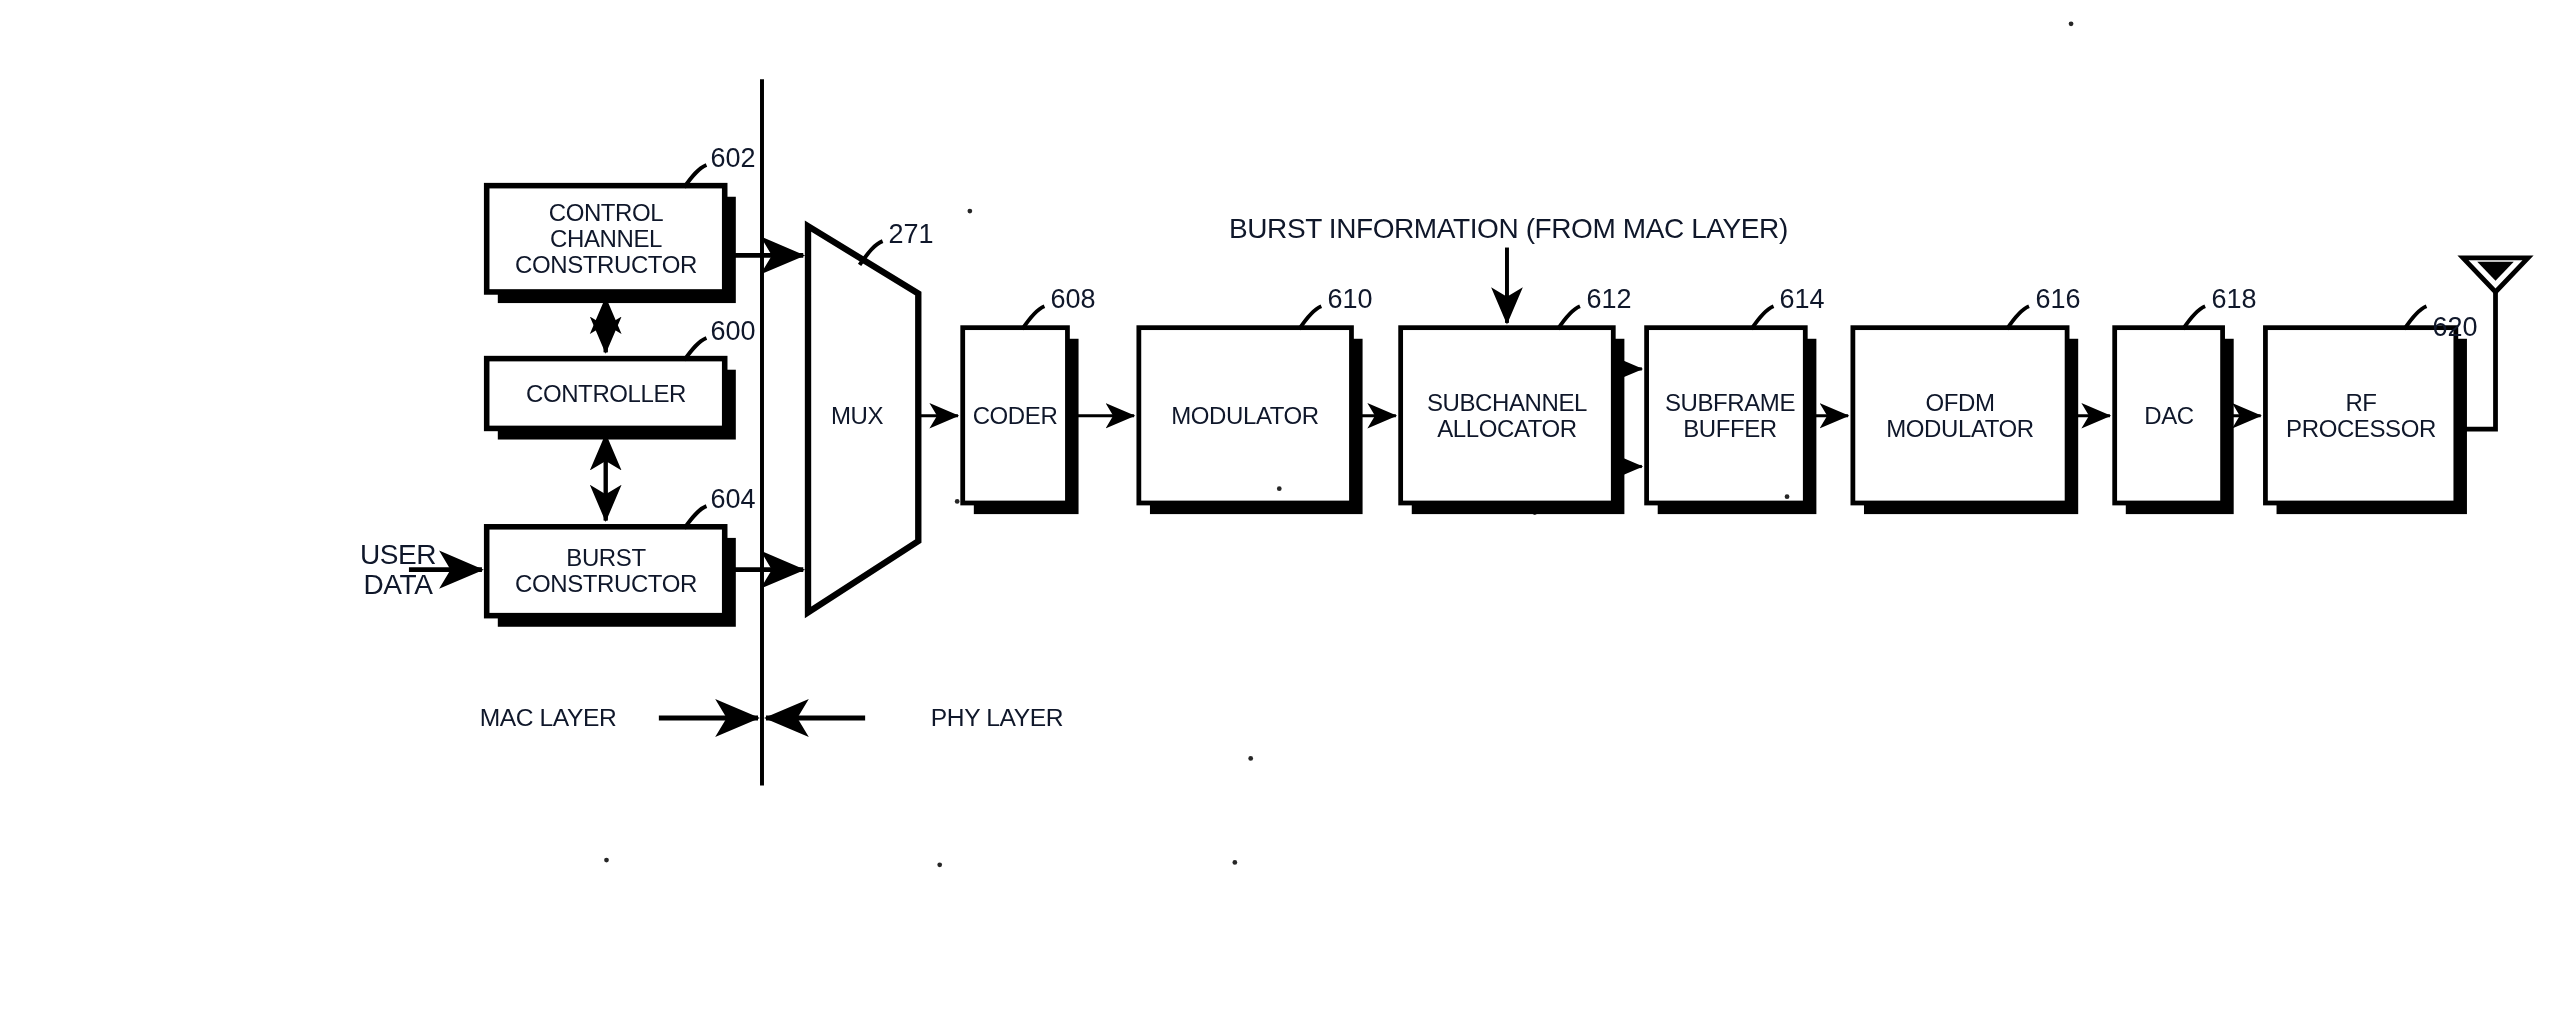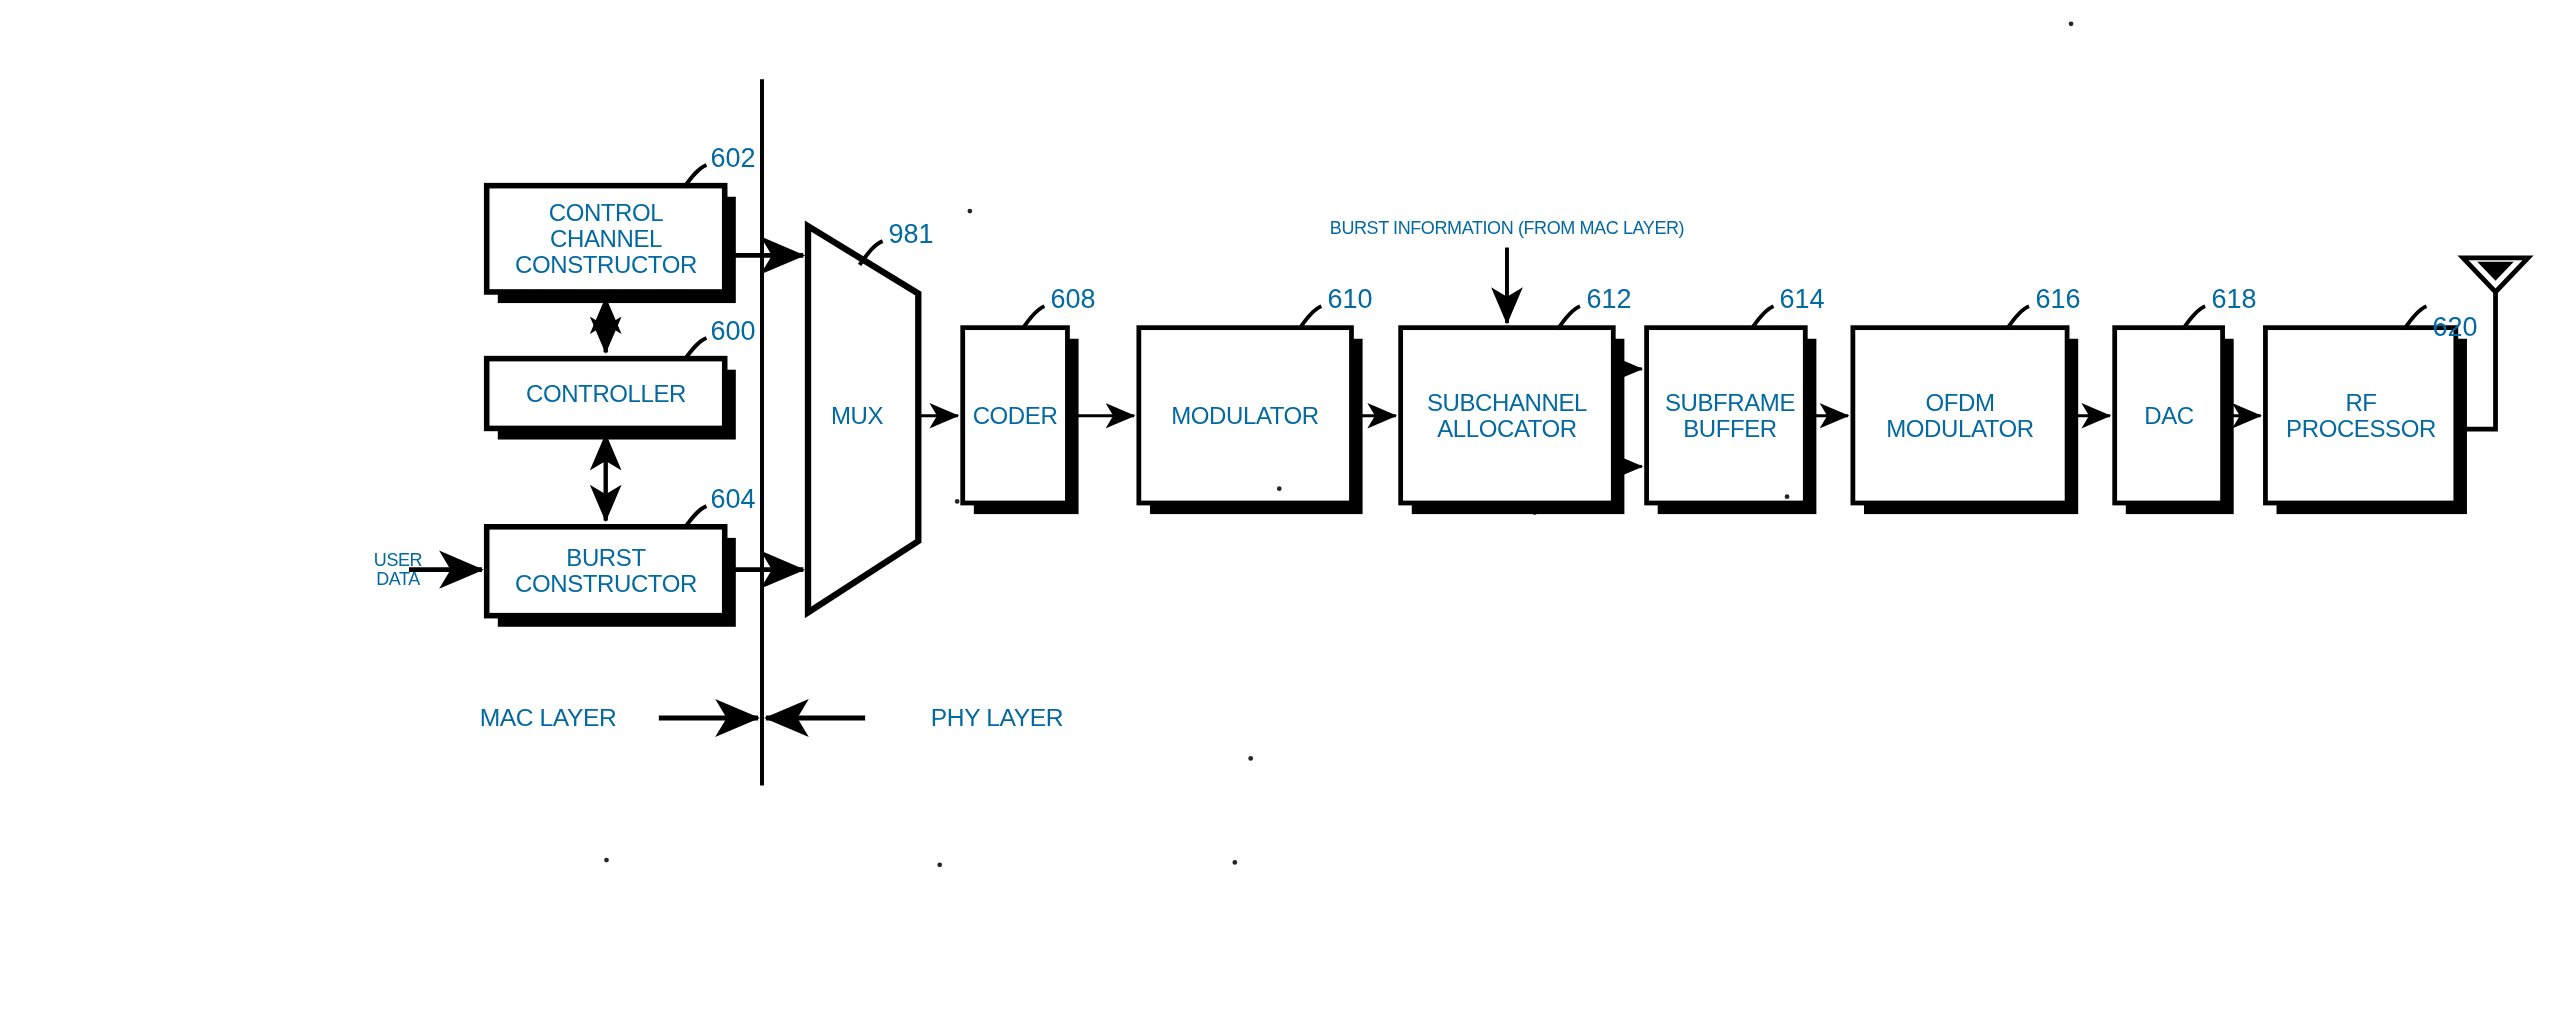--- a/index.html
+++ b/index.html
@@ -17,42 +17,42 @@
   }
   svg.layer {
     position: absolute;
     left: 0;
     top: 0;
     width: 2576px;
     height: 1029px;
   }
   .txt {
     position: absolute;
-    color: #0369a1;
+    color: #0f172a;
     font-family: "Liberation Sans", sans-serif;
     white-space: pre;
     line-height: 1.08;
     text-align: center;
     letter-spacing: -0.4px;
   }
   .boxlabel {
     font-size: 24px;
     font-weight: 400;
   }
   .reflabel {
     font-size: 27px;
     font-weight: 400;
     letter-spacing: 0px;
   }
   .sidelabel {
     font-size: 24.6px;
     font-weight: 400;
   }
   .annot {
-    font-size: 18px;
+    font-size: 28px;
     font-weight: 400;
   }
   .ctr {
     transform: translate(-50%, -50%);
   }
 </style>
 </head>
 <body>
 
 <div id="canvas">
@@ -180,21 +180,21 @@
 BUFFER</div>
   <div class="txt boxlabel ctr" style="left:1960px; top:416px; width:211px;">OFDM
 MODULATOR</div>
   <div class="txt boxlabel ctr" style="left:2169px; top:416px; width:108px;">DAC</div>
   <div class="txt boxlabel ctr" style="left:2361px; top:416px; width:190px;">RF
 PROCESSOR</div>
 
   <div class="txt reflabel ctr" style="left:733px; top:159px; width:71px;">602</div>
   <div class="txt reflabel ctr" style="left:733px; top:332px; width:71px;">600</div>
   <div class="txt reflabel ctr" style="left:733px; top:500px; width:71px;">604</div>
-  <div class="txt reflabel ctr" style="left:911px; top:235px; width:71px;">981</div>
+  <div class="txt reflabel ctr" style="left:911px; top:235px; width:71px;">271</div>
   <div class="txt reflabel ctr" style="left:1073px; top:300px; width:71px;">608</div>
   <div class="txt reflabel ctr" style="left:1350px; top:300px; width:71px;">610</div>
   <div class="txt reflabel ctr" style="left:1609px; top:300px; width:71px;">612</div>
   <div class="txt reflabel ctr" style="left:1802px; top:300px; width:71px;">614</div>
   <div class="txt reflabel ctr" style="left:2058px; top:300px; width:71px;">616</div>
   <div class="txt reflabel ctr" style="left:2234px; top:300px; width:71px;">618</div>
   <div class="txt reflabel ctr" style="left:2455px; top:300px; width:71px;margin-top:28px;">620</div>
 
   <div class="txt annot ctr" style="left:1507px; top:229px; width:556px;">BURST INFORMATION (FROM MAC LAYER)</div>
   <div class="txt annot ctr" style="left:398px; top:570px; width:143px;">USER

